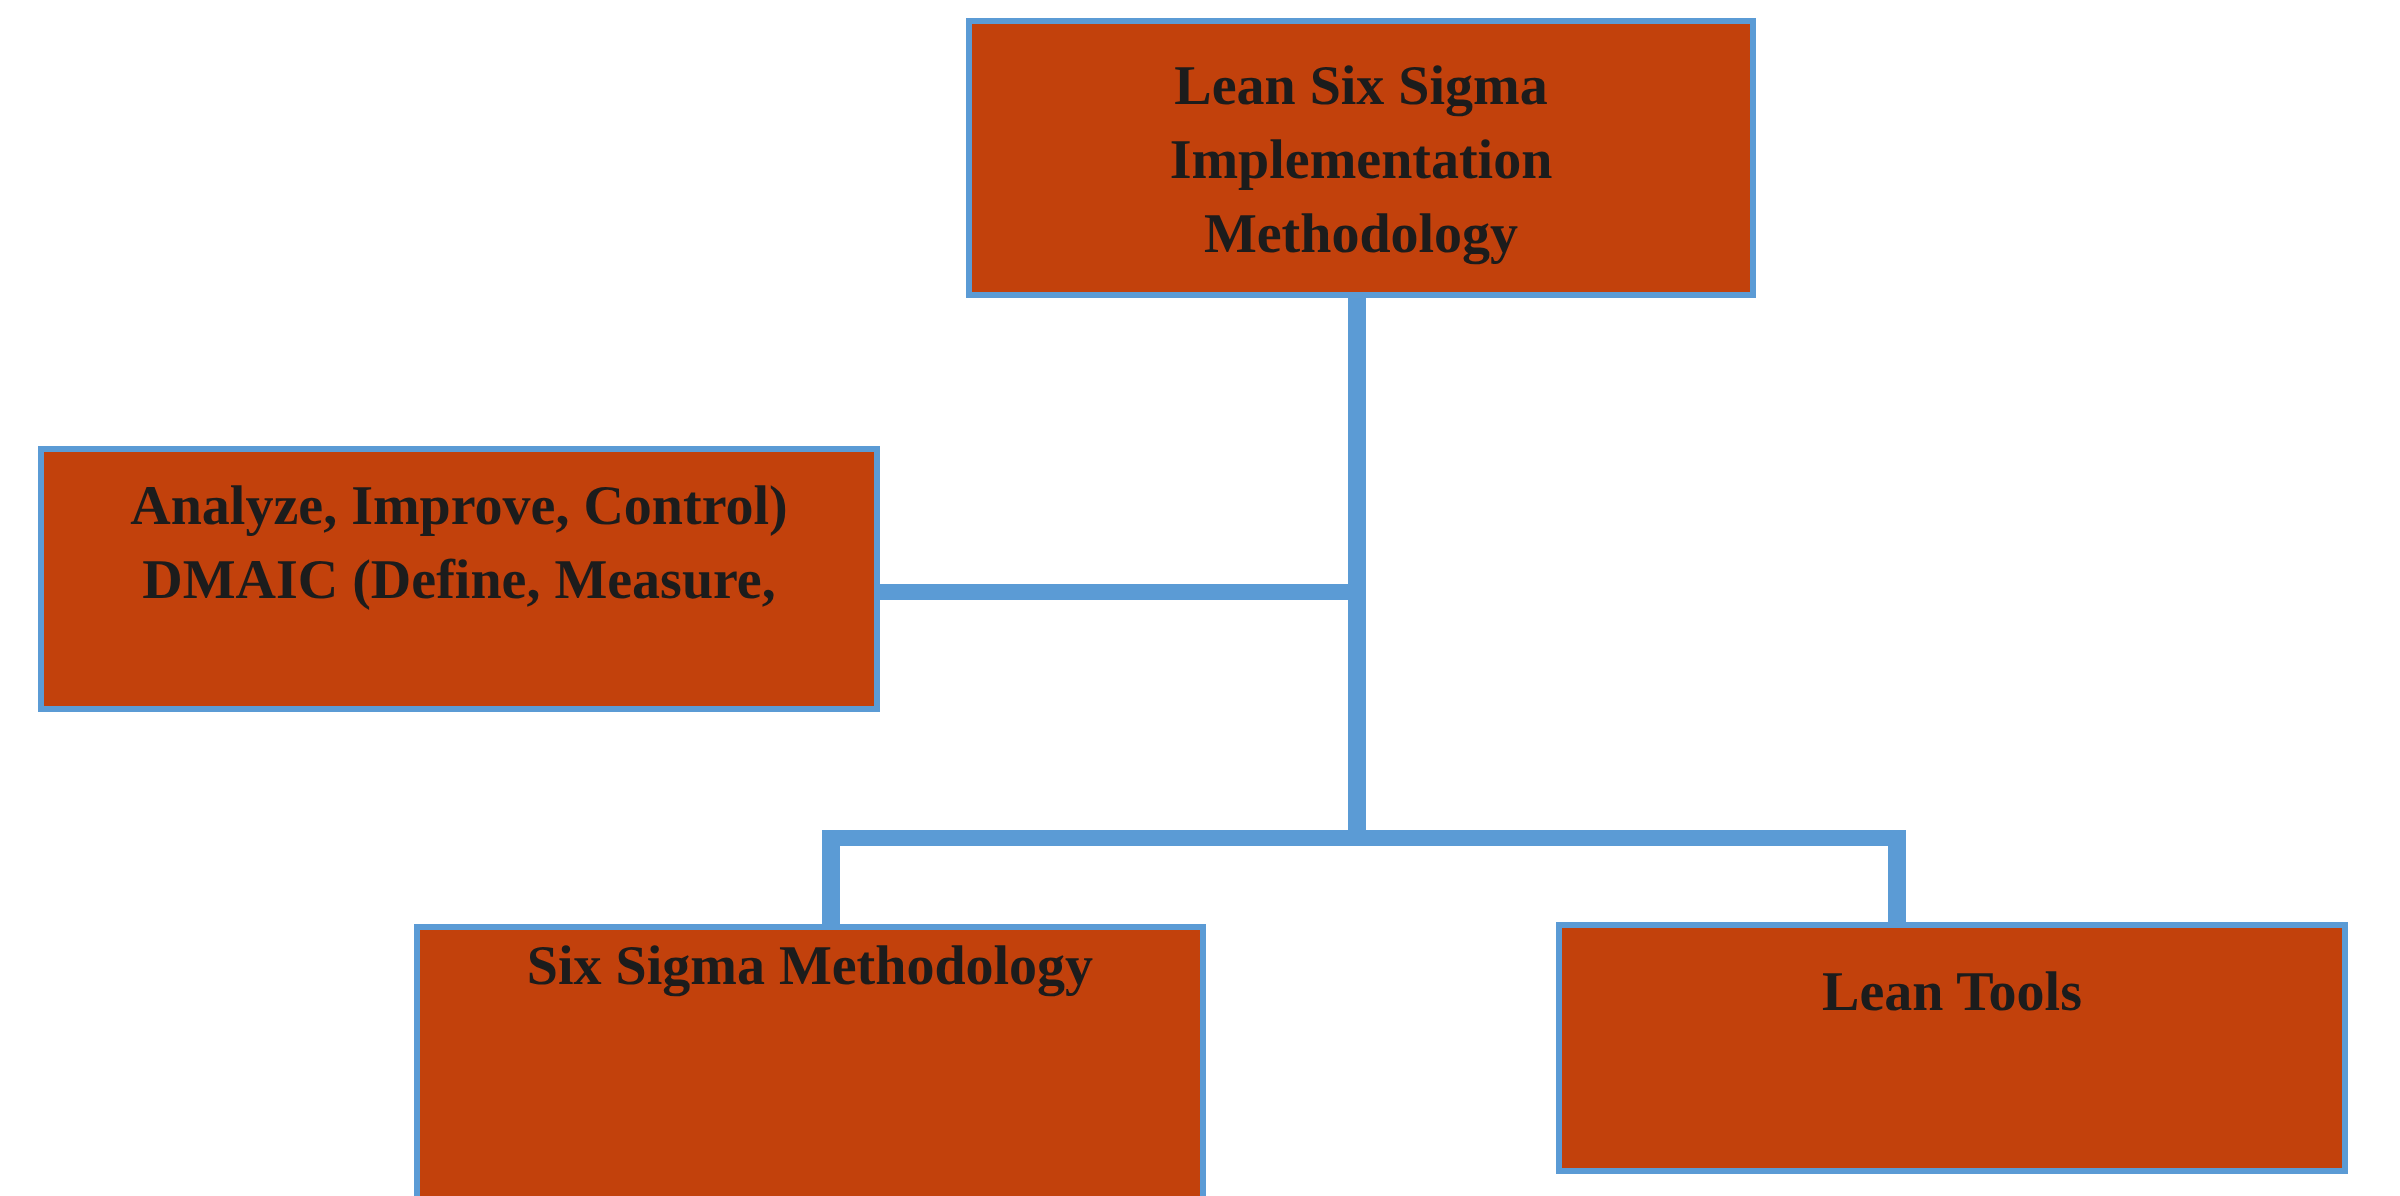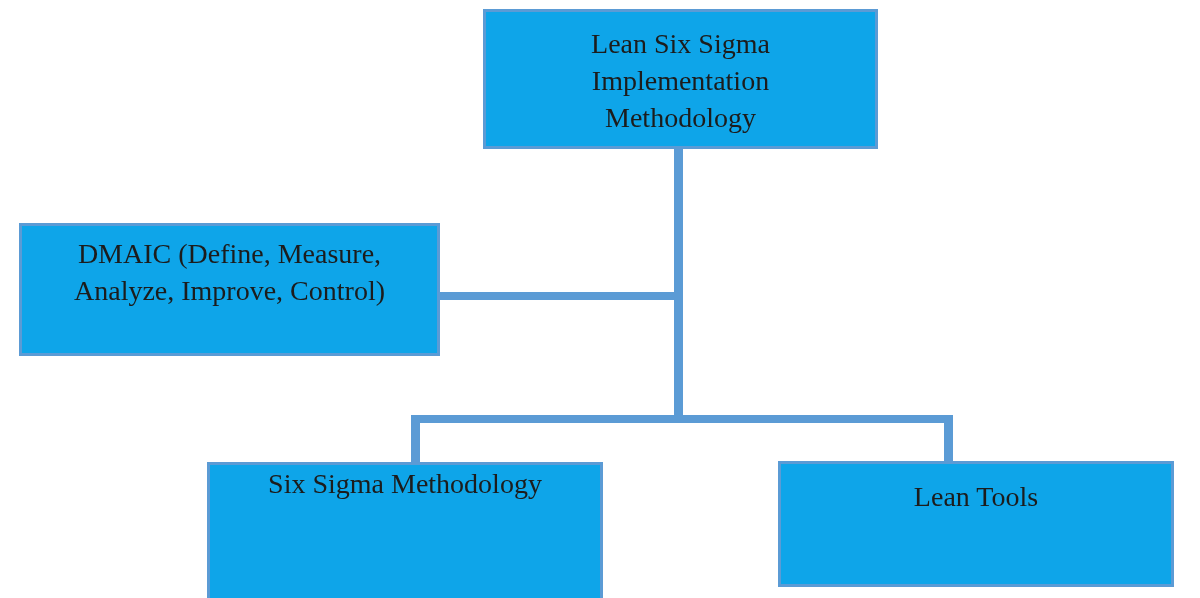--- a/index.html
+++ b/index.html
@@ -13,24 +13,25 @@
     height: 598px;
     background: var(--bg, #ffffff);
     font-family: "Liberation Serif", "DejaVu Serif", serif;
     color: var(--text, #1c1c1c);
     overflow: hidden;
   }
   .node {
     position: absolute;
     box-sizing: border-box;
     border: 3px solid var(--accent, #5b9bd5);
-    background: #0ea5e9;
+    background: #c2410c;
     text-align: center;
     font-size: 28px;
     line-height: 37px;
+    font-weight: bold;
   }
   .node .label-line { white-space: nowrap; }
   
   .node-root {
     left: 483px; top: 9px; width: 395px; height: 140px;
     display: flex; flex-direction: column; justify-content: center;
     padding-top: 2px;
   }
   
   .node-dmaic {
@@ -66,22 +67,22 @@
   <div class="connector conn-drop-left"></div>
   <div class="connector conn-drop-right"></div>
 
   <div class="node node-root">
     <div class="label-line">Lean Six Sigma</div>
     <div class="label-line">Implementation</div>
     <div class="label-line">Methodology</div>
   </div>
 
   <div class="node node-dmaic">
+    <div class="label-line">Analyze, Improve, Control)</div>
     <div class="label-line">DMAIC (Define, Measure,</div>
-    <div class="label-line">Analyze, Improve, Control)</div>
   </div>
 
   <div class="node node-sixsigma">
     <div class="label-line">Six Sigma Methodology</div>
   </div>
 
   <div class="node node-leantools">
     <div class="label-line">Lean Tools</div>
   </div>
 

